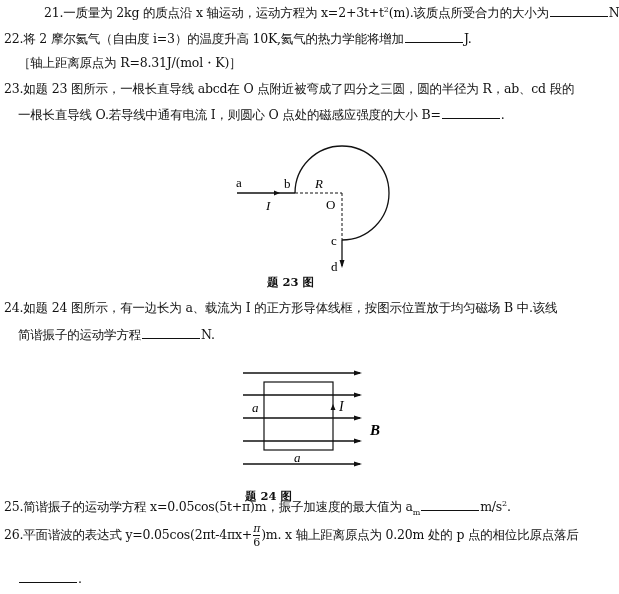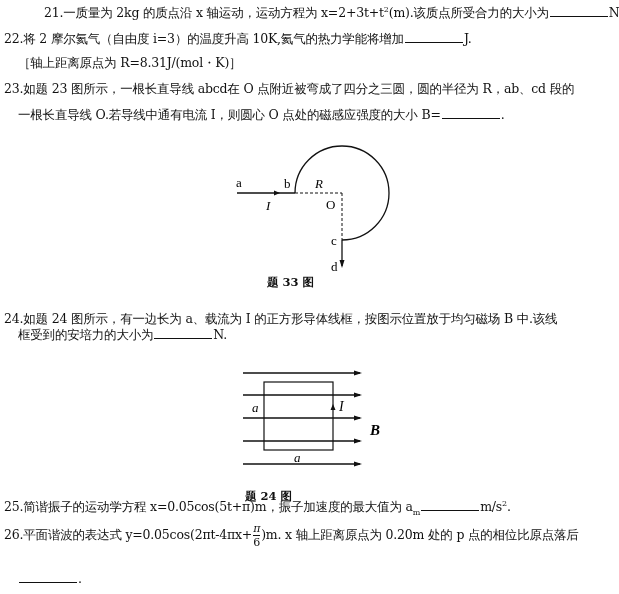--- a/index.html
+++ b/index.html
@@ -65,26 +65,26 @@
     <polygon points="354,438.5 362,441 354,443.5" fill="#111"></polygon>
     <polygon points="354,461.5 362,464 354,466.5" fill="#111"></polygon>
     <rect x="264" y="382" width="69" height="68" fill="none" stroke="#111" stroke-width="1.2"></rect>
     <polygon points="330.5,410 333,404 335.5,410" fill="#111"></polygon>
     <text x="252" y="412" font-size="13" font-style="italic">a</text>
     <text x="339" y="411" font-size="14" font-style="italic">I</text>
     <text x="370" y="435" font-size="15" font-style="italic" font-weight="bold">B</text>
     <text x="294" y="462" font-size="13" font-style="italic">a</text>
   </g>
 </svg>
-<div class="caption" style="left:267px; top:275px;">题 33 图</div>
+<div class="caption" style="left:267px; top:275px;">题 23 图</div>
 <div class="caption" style="left:245px; top:489px;">题 24 图</div>
 
-<div class="line" style="top:300px;margin-top:11px;">24.如题 24 图所示，有一边长为 a、载流为 I 的正方形导体线框，按图示位置放于均匀磁场 B 中.该线</div>
+<div class="line" style="top:300px;">24.如题 24 图所示，有一边长为 a、载流为 I 的正方形导体线框，按图示位置放于均匀磁场 B 中.该线</div>
 <div class="line indent" style="top:326px;">
-  <span>框受到的安培力的大小为</span><span class="blank"></span><span>N.</span>
+  <span>简谐振子的运动学方程</span><span class="blank"></span><span>N.</span>
 </div>
 
 <div class="line" style="top:498px;">
   <span>25.简谐振子的运动学方程 x=0.05cos(5t+π)m，振子加速度的最大值为 a</span><sub>m</sub><span class="blank"></span><span>m/s</span><sup>2</sup><span>.</span>
 </div>
 
 <div class="line" style="top:522px;">
   <span>26.平面谐波的表达式 y=0.05cos(2πt-4πx+</span><span class="frac"><span class="num">π</span><span>6</span></span><span>)m. x 轴上距离原点为 0.20m 处的 p 点的相位比原点落后</span>
 </div>
 <div class="line indent" style="top:570px;">

